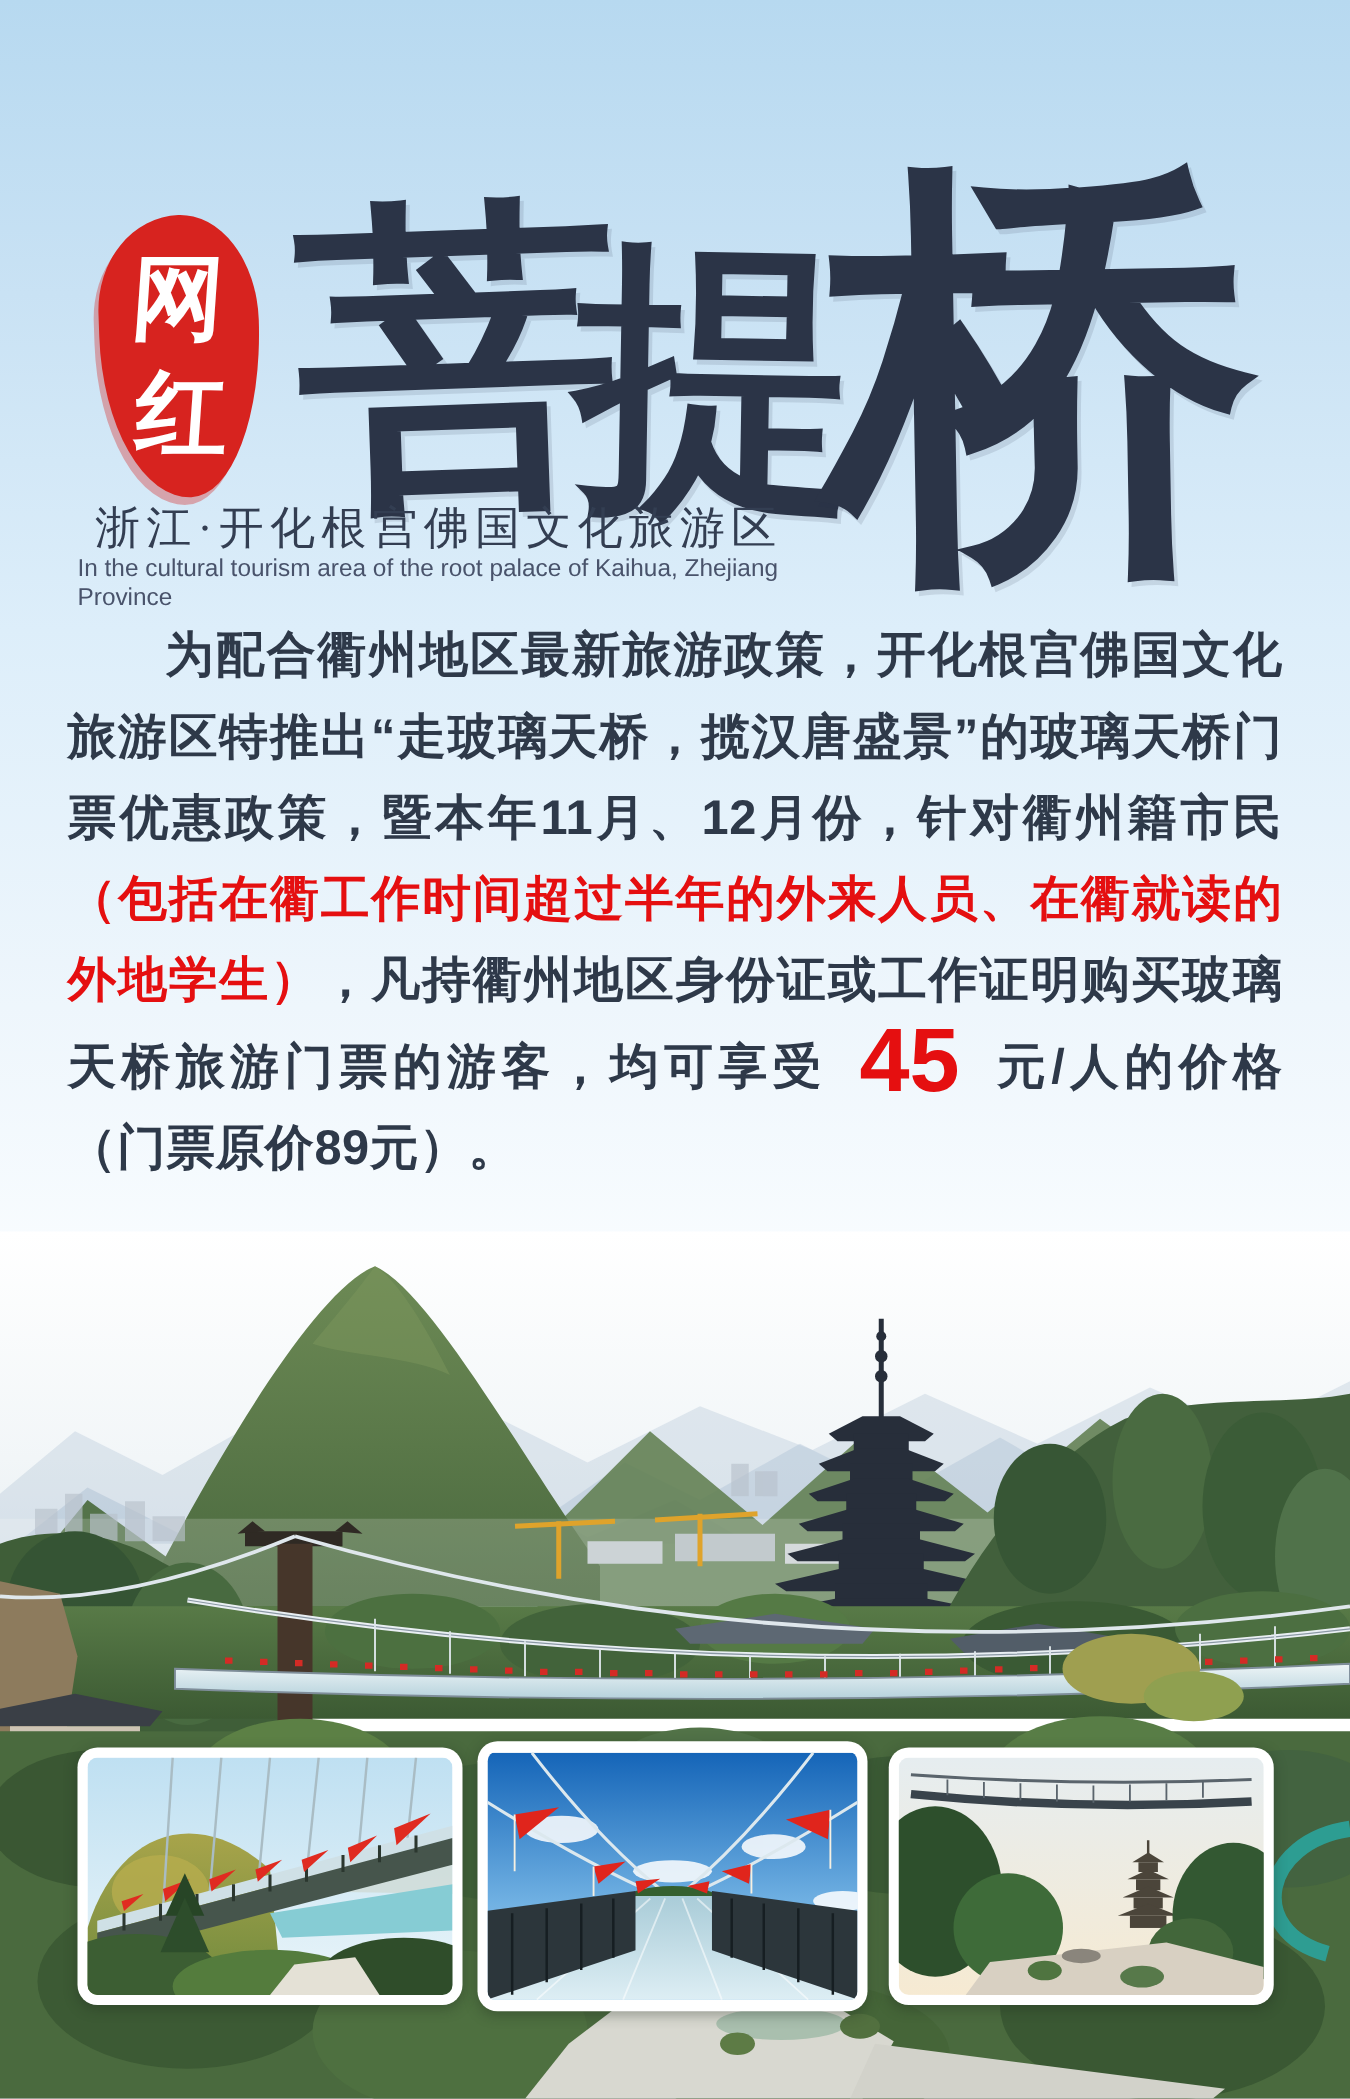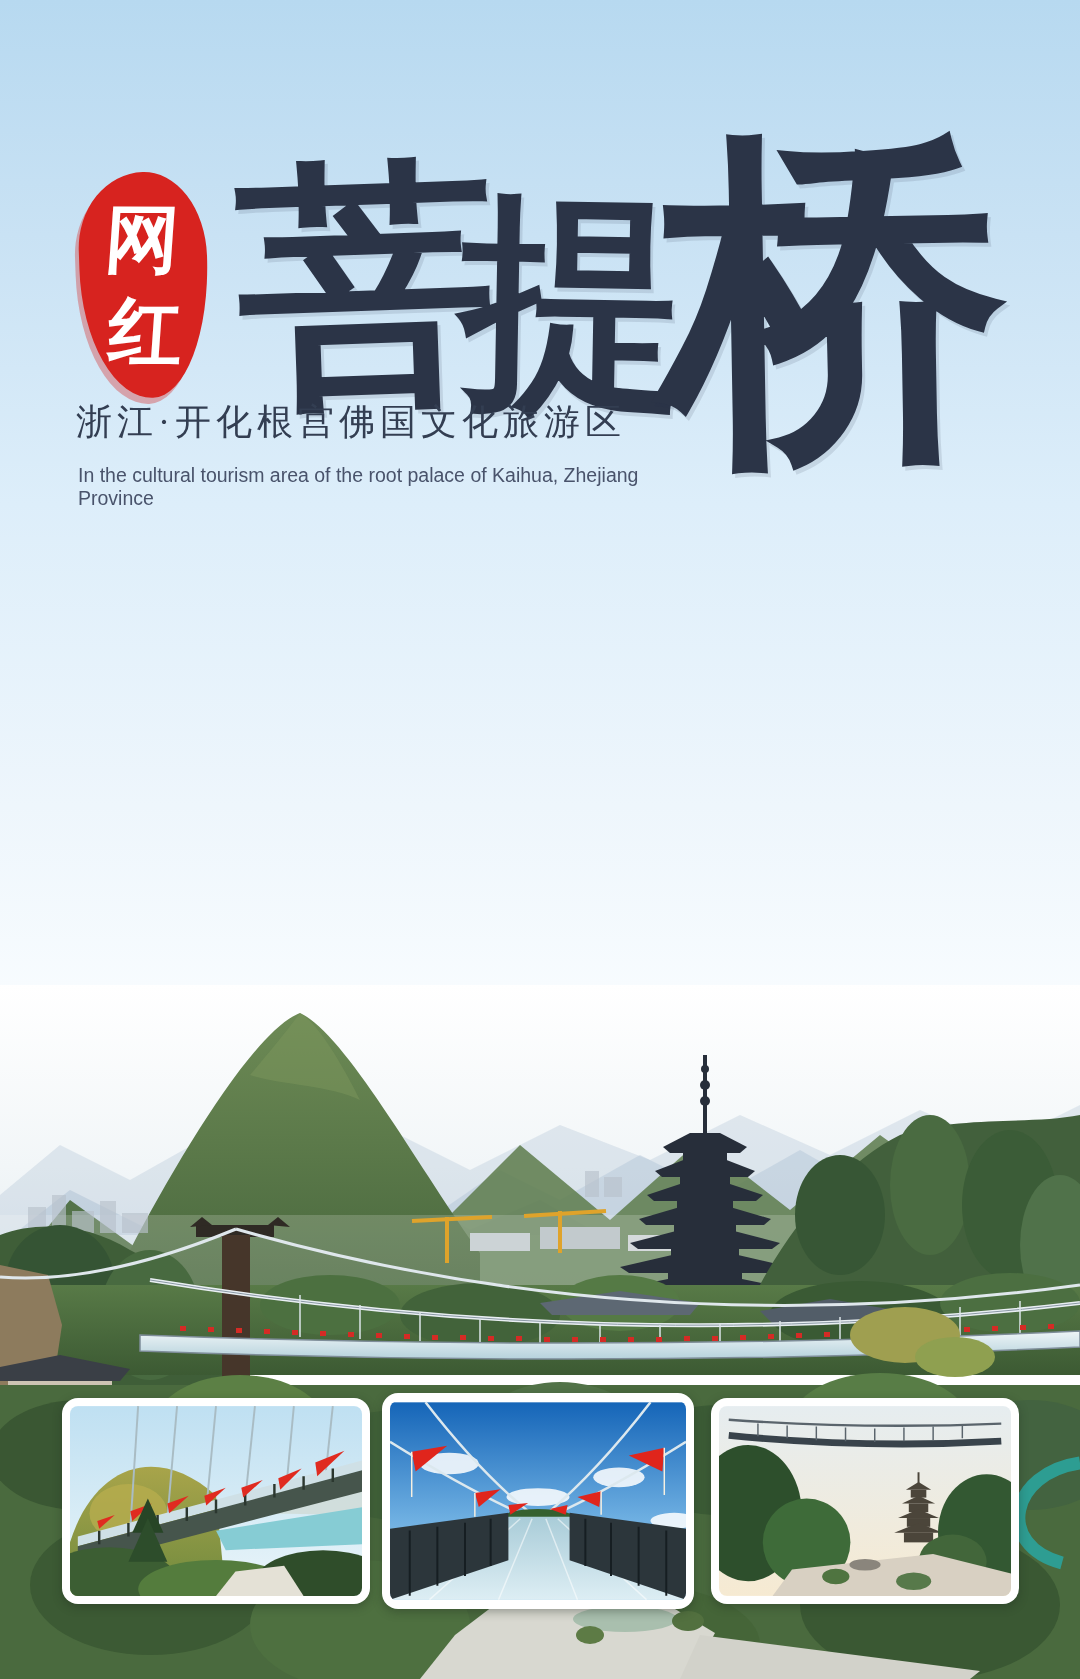--- a/index.html
+++ b/index.html
@@ -32,22 +32,22 @@
   .title .c1{font-size:258px;margin-top:62px;transform:rotate(-2deg);}
   .title .c2{font-size:228px;margin:92px 0 0 -36px;transform:rotate(1deg);}
   .title .c3{font-size:348px;margin:30px 0 0 -28px;transform:rotate(-1deg);}
   
   .subtitle-cn{
     position:absolute;left:76px;top:398px;width:640px;
     font-size:36px;font-weight:normal;letter-spacing:5px;color:#333e52;
     font-family:"Liberation Serif","DejaVu Serif",serif;
   }
   .subtitle-en{
-    position:absolute;left:78px;top:444px;width:640px;
-    font-size:19.5px;color:#49536b;letter-spacing:0px;margin-top:20px;
+    position:absolute;left:62px;top:444px;width:640px;
+    font-size:19.5px;color:#49536b;letter-spacing:0px;
   }
   
   .body-text{
     position:absolute;left:54px;top:492px;width:972px;
     font-size:39px;font-weight:bold;line-height:65px;color:#2e3949;
     text-align:justify;text-indent:2em;letter-spacing:.5px;
   }
   .body-text .seg-red{color:#e50f10;}
   .body-text .seg-price{
     color:#e50f10;font-size:72px;line-height:65px;vertical-align:-7px;
@@ -78,20 +78,21 @@
 
   <div class="title">
     <span class="c1">菩</span>
     <span class="c2">提</span>
     <span class="c3">桥</span>
   </div>
 
   <div class="subtitle-cn">浙江·开化根宫佛国文化旅游区</div>
   <div class="subtitle-en">In the cultural tourism area of the root palace of Kaihua, Zhejiang Province</div>
 
+  <div class="body-text"><span class="seg-dark">为配合衢州地区最新旅游政策，开化根宫佛国文化旅游区特推出“走玻璃天桥，揽汉唐盛景”的玻璃天桥门票优惠政策，暨本年11月、12月份，针对衢州籍市民</span><span class="seg-red">（包括在衢工作时间超过半年的外来人员、在衢就读的外地学生）</span><span class="seg-dark">，凡持衢州地区身份证或工作证明购买玻璃天桥旅游门票的游客，均可享受</span><span class="seg-price">45</span><span class="seg-dark">元/人的价格（门票原价89元）。</span></div>
 
   <div class="photo">
     <svg width="1080" height="694" viewBox="0 0 1080 694" xmlns="http://www.w3.org/2000/svg">
       <defs>
         <linearGradient id="haze" x1="0" y1="0" x2="0" y2="1">
           <stop offset="0" stop-color="#ffffff"></stop>
           <stop offset=".55" stop-color="#f2f6f8"></stop>
           <stop offset="1" stop-color="#e2ecf0"></stop>
         </linearGradient>
         <linearGradient id="peak" x1="0" y1="0" x2="0" y2="1">

